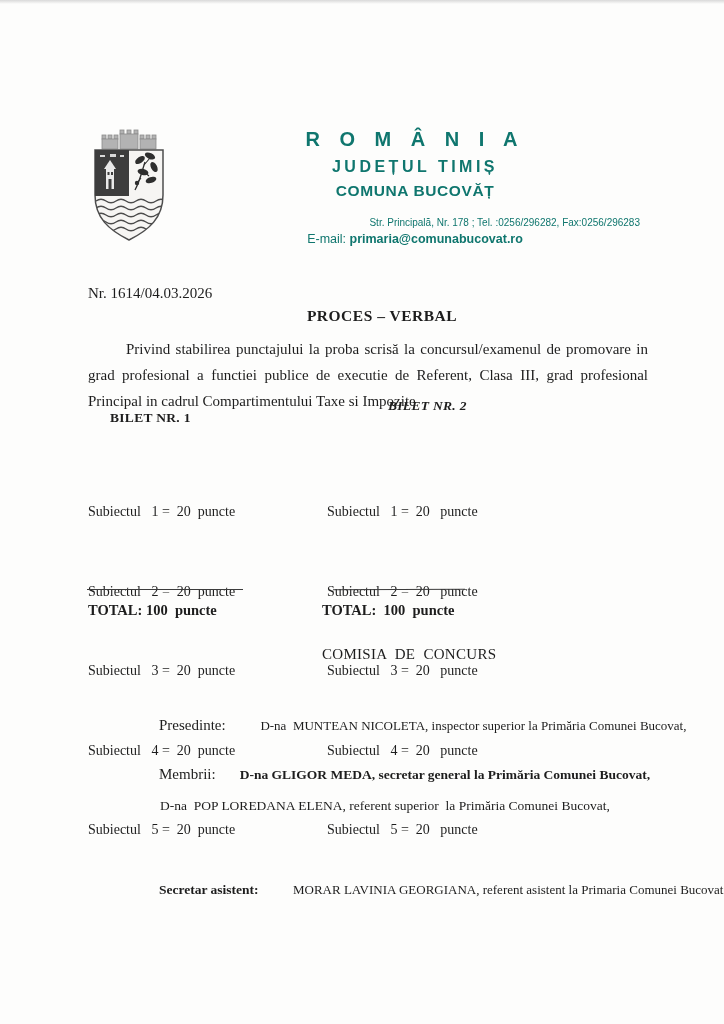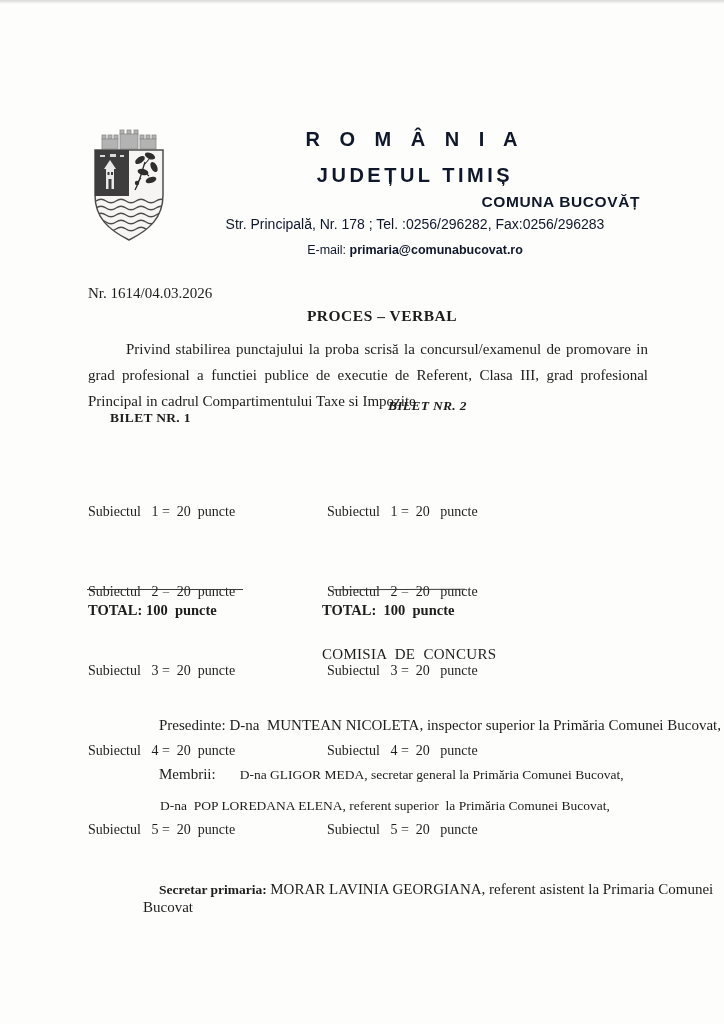--- a/index.html
+++ b/index.html
@@ -14,27 +14,27 @@
   .scan-edge-top{
     position:absolute;top:0;left:0;width:100%;height:4px;
     background:linear-gradient(#d9d9d9,rgba(255,255,255,0));
   }
   
   .emblem{position:absolute;left:88px;top:127px;width:82px;height:116px;}
   .header-text{
     position:absolute;left:190px;top:128px;width:450px;
     text-align:center;
     font-family:"Liberation Sans", sans-serif;
-    color:#0f172a;
+    color:#0f766e;
   }
   .h-country{font-size:20px;font-weight:bold;letter-spacing:7px;}
-  .h-county{font-size:20px;font-weight:bold;letter-spacing:3.5px;margin-top:13px;}
-  .h-commune{font-size:15.5px;font-weight:bold;letter-spacing:0.6px;margin-top:6px;text-align:right;}
-  .h-address{font-size:14px;margin-top:5px;}
-  .h-email{font-size:12.5px;margin-top:11px;}
+  .h-county{font-size:16px;font-weight:bold;letter-spacing:3.5px;margin-top:7px;}
+  .h-commune{font-size:15.5px;font-weight:bold;letter-spacing:0.6px;margin-top:6px;}
+  .h-address{font-size:10px;margin-top:17px;text-align:right;}
+  .h-email{font-size:12.5px;margin-top:4px;}
   .h-email .bold{font-weight:bold;}
   
   .abs{position:absolute;}
   .nr-line{left:88px;top:285px;font-size:15px;}
   .doc-title{left:0;top:307px;width:724px;text-align:center;font-size:15.5px;font-weight:bold;letter-spacing:0.5px;padding-left:20px;}
   .intro{
     left:88px;top:336px;width:560px;
     font-size:15px;line-height:26px;text-align:justify;text-indent:38px;
   }
   .bilet-h{font-size:13.5px;font-weight:bold;letter-spacing:0.3px;}
@@ -45,24 +45,24 @@
   .subjects-right{left:327px;top:446px;}
   .rule{border-top:1.6px solid #3c3c3c;height:0;}
   .rule-left{left:87px;top:589px;width:156px;}
   .rule-right{left:333px;top:589px;width:132px;transform:rotate(-0.25deg);}
   .total{font-size:14.5px;font-weight:bold;white-space:pre-wrap;}
   .total-left{left:88px;top:602px;}
   .total-right{left:322px;top:602px;}
   .comisia{left:322px;top:646px;font-size:15px;font-weight:normal;white-space:pre-wrap;letter-spacing:0.3px;}
   .role-line{white-space:pre-wrap;}
   .role-label{font-size:15px;}
-  .role-value{font-size:15px;}
+  .role-value{font-size:13px;margin-left:31px;}
   .president-line{left:143px;top:698px;}
   .members-line{left:143px;top:747px;}
-  .members-line .role-value{font-size:13.5px;margin-left:24px;}
+  .members-line .role-value{font-size:13.5px;margin-left:24px;font-weight:bold;}
   .member2-line{left:160px;top:798px;font-size:13.5px;}
   .secretary-line{left:143px;top:862px;}
   .secretary-line .role-label{font-size:13.5px;font-weight:bold;}
 </style>
 </head>
 <body>
 
 <div class="page">
   <div class="scan-edge-top"></div>
 
@@ -166,15 +166,15 @@
     <span class="role-label">Presedinte: </span><span class="role-value">D-na  MUNTEAN NICOLETA, inspector superior la Primăria Comunei Bucovat,</span>
   </div>
 
   <div class="abs role-line members-line">
     <span class="role-label">Membrii:</span><span class="role-value">D-na GLIGOR MEDA, secretar general la Primăria Comunei Bucovat,</span>
   </div>
 
   <div class="abs role-line member2-line">D-na  POP LOREDANA ELENA, referent superior  la Primăria Comunei Bucovat,</div>
 
   <div class="abs role-line secretary-line">
-    <span class="role-label">Secretar primaria: </span><span class="role-value">MORAR LAVINIA GEORGIANA, referent asistent la Primaria Comunei Bucovat</span>
+    <span class="role-label">Secretar asistent: </span><span class="role-value">MORAR LAVINIA GEORGIANA, referent asistent la Primaria Comunei Bucovat</span>
   </div>
 </div>
 
 </body></html>

